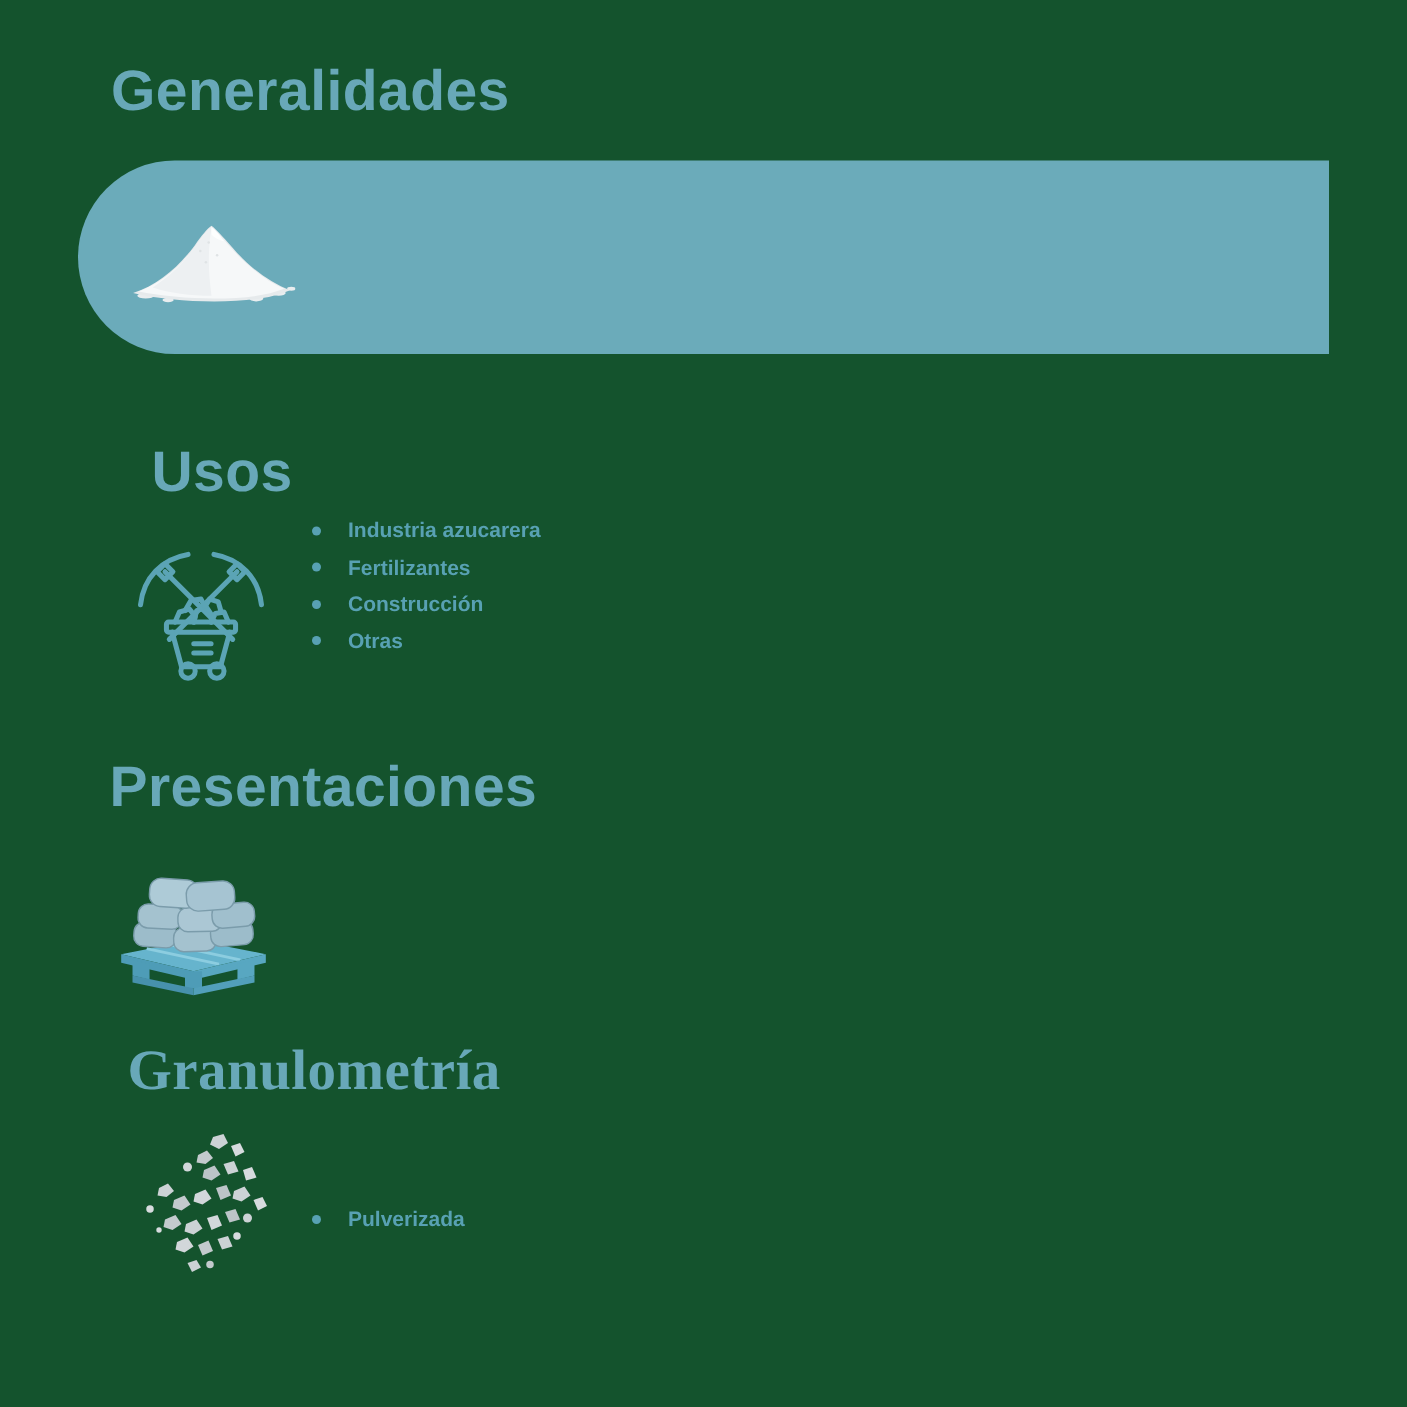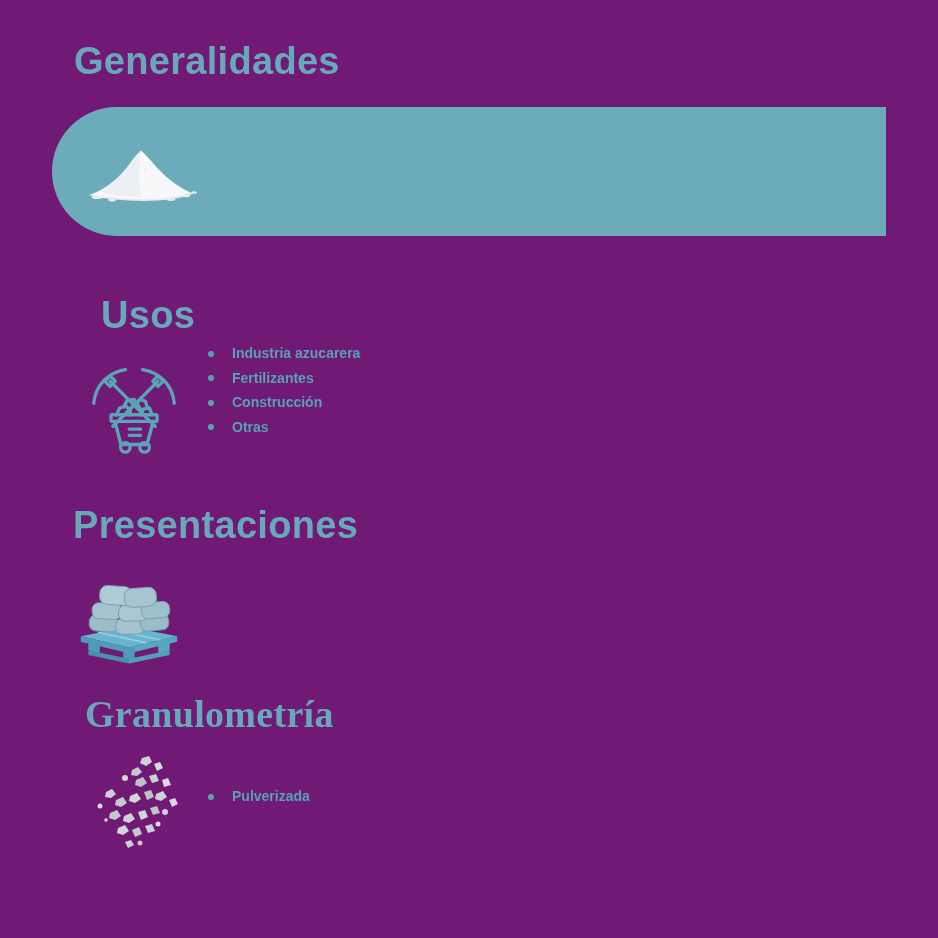--- a/index.html
+++ b/index.html
@@ -1,16 +1,16 @@
 <!DOCTYPE html>
 <html><head>
 <meta charset="utf-8">
 <style>
   html,body{margin:0;padding:0;background:#ffffff;}
-  .page{position:relative;width:938px;height:938px;background:#701a75;overflow:hidden;
+  .page{position:relative;width:938px;height:938px;background:#14532d;overflow:hidden;
         font-family:"Liberation Sans",sans-serif;}
   .sec-title{position:absolute;margin:0;font-size:38px;font-weight:bold;color:#68a8b8;
              line-height:1;letter-spacing:.3px;}
   #title-generalidades{left:74px;top:42px;}
   #title-usos{left:73px;top:296px;margin-left:28px;}
   #title-presentaciones{left:73px;top:506px;}
   #title-granulometria{left:85px;top:695px;font-family:Liberation Serif, serif;}
 
   .intro-banner{position:absolute;left:52px;top:107px;width:834px;height:129px;
                 background:#6babba;border-radius:64.5px 0 0 64.5px;}
@@ -19,21 +19,21 @@
               font-size:21.5px;line-height:29px;color:#eaf3f5;white-space:pre-line;
               font-weight:normal;}
 
   .blist{position:absolute;list-style:none;margin:4px;padding:0;
          color:#58a1b3;font-weight:bold;font-size:14px;}
   .blist li{position:relative;padding-left:33px;line-height:24.6px;}
   .blist li::before{content:"";position:absolute;left:9px;top:9.6px;width:6px;height:6px;
                     border-radius:50%;background:#58a1b3;}
   #list-usos{left:195px;top:337px;}
   #list-presentaciones{left:195px;top:591px;}
-  #list-granulometria{left:195px;top:780px;text-align:center;}
+  #list-granulometria{left:195px;top:796px;text-align:center;}
 
   .icon-mining{position:absolute;left:86px;top:360px;width:96px;height:96px;}
   .icon-pallet{position:absolute;left:77px;top:577px;width:104px;height:88px;}
   .icon-granules{position:absolute;left:92px;top:750px;width:96px;height:102px;}
 </style>
 </head>
 <body>
 
 <div class="page">
 

